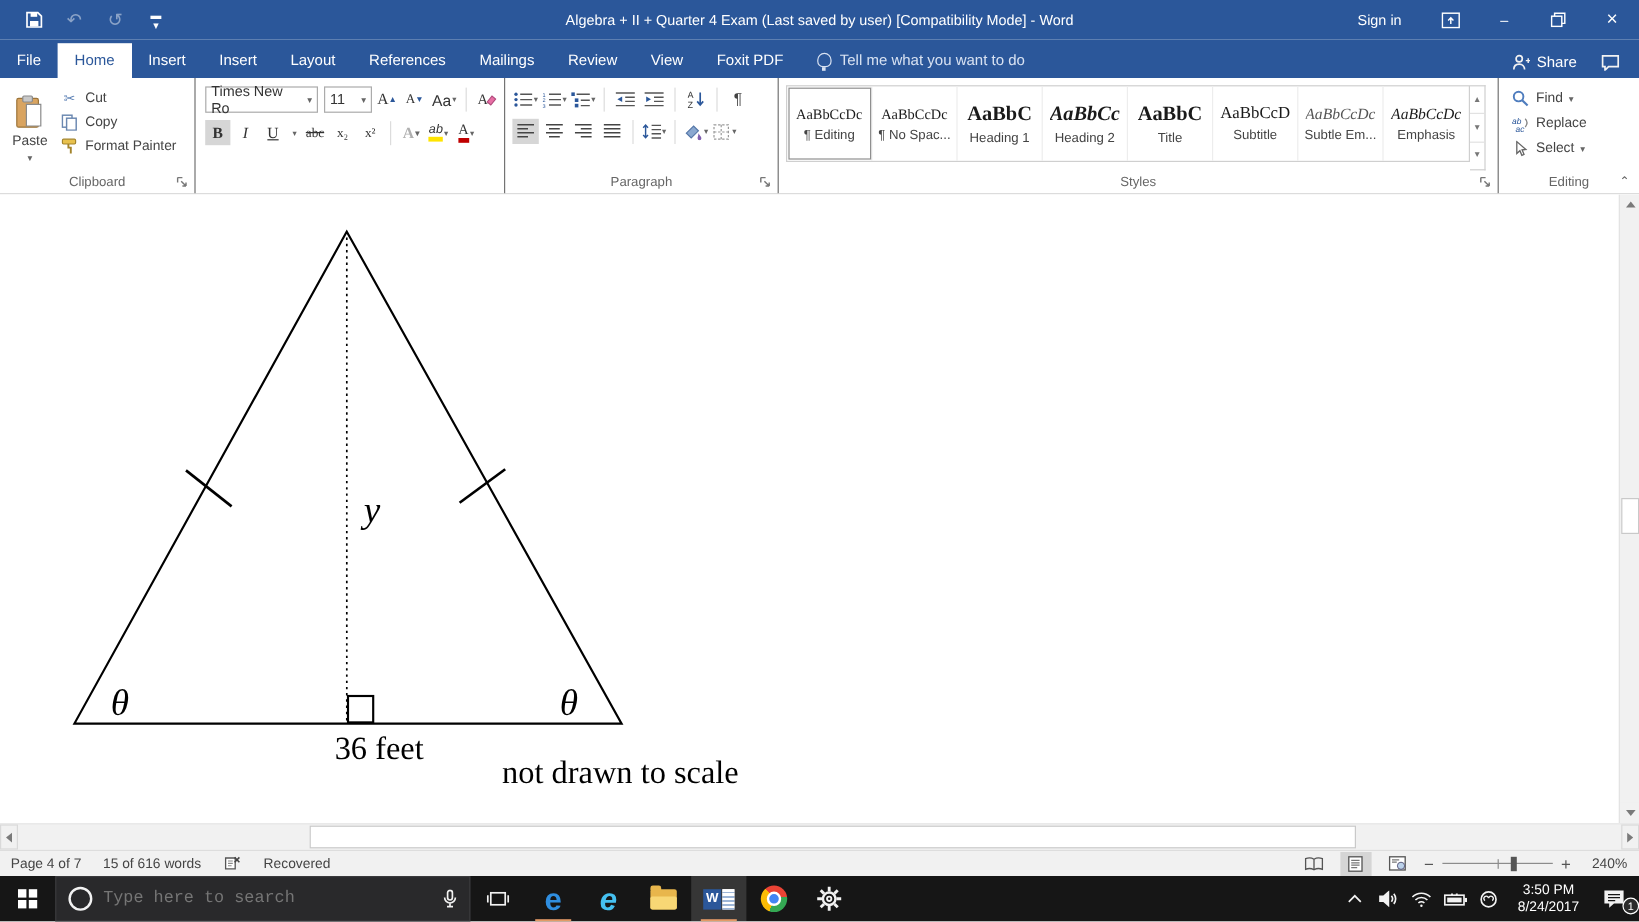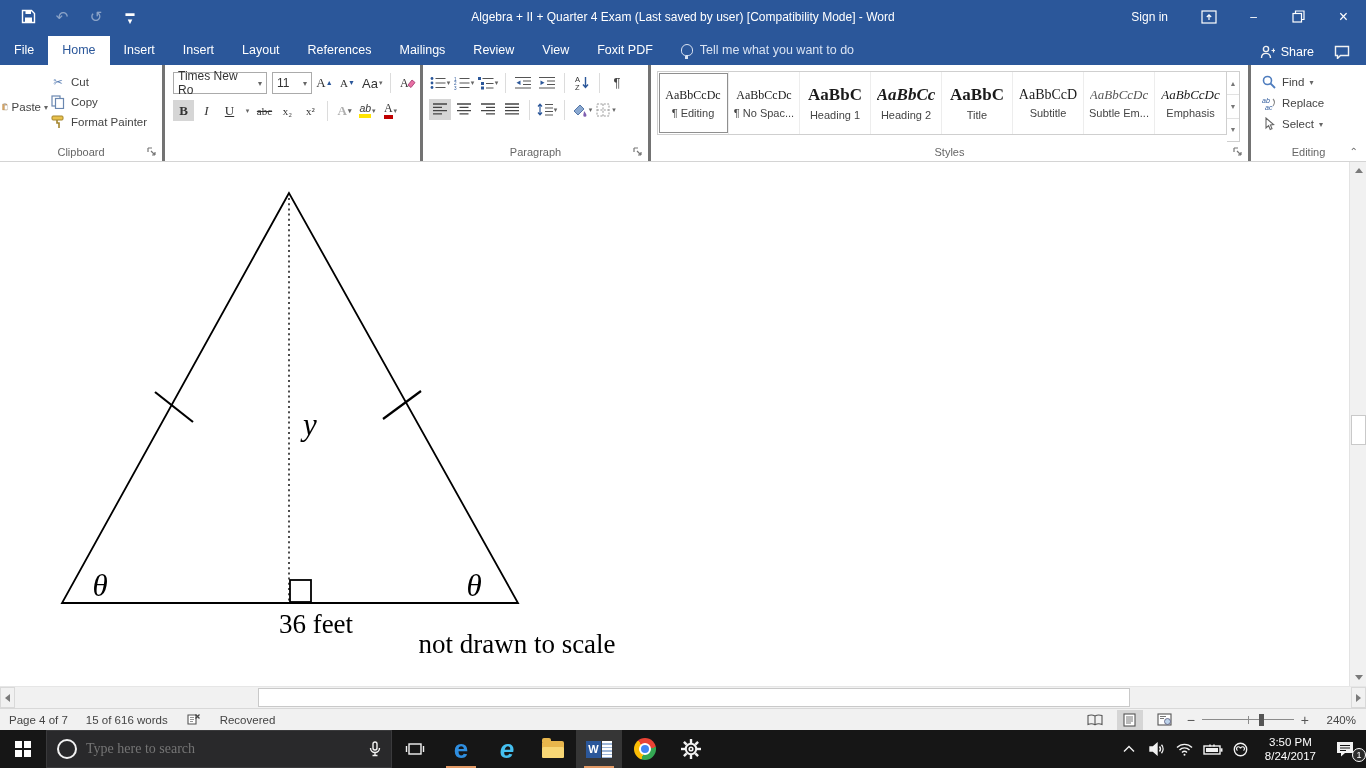--- a/index.html
+++ b/index.html
@@ -30,29 +30,29 @@
     color:#d8e2f2; }
   .bulb { width:12px; height:12px; border:1.4px solid #d8e2f2; border-radius:50% 50% 40% 40%; position:relative; }
   .bulb:after { content:""; position:absolute; left:3px; bottom:-3.5px; width:3.6px; height:2.5px; background:#d8e2f2; }
   .tabrow-right { margin-left:auto; display:flex; align-items:center; gap:20px; padding:0 16px 6px 0; }
   .share-wrap { display:flex; align-items:center; gap:6px; }
 
   
   .ribbon { height:97px; background:#fff; border-bottom:1px solid #d4d4d4;
     display:flex; position:relative; color:#444; font-size:11.5px; }
   .rgroup { display:flex; flex-direction:column; padding:3px 2px 0 2px; position:relative; }
-  .rgroup + .rgroup { border-left:3px solid #737373; }
+  .rgroup + .rgroup { border-left:1px solid #737373; }
   .rgroup-body { flex:1; display:flex; }
   .rgroup-foot { height:19px; display:flex; align-items:center; justify-content:center;
     color:#666; font-size:11px; position:relative; }
   .launcher { position:absolute; right:3px; bottom:4px; width:10px; height:10px; }
   .launcher svg { display:block; }
 
   
-  .paste-big { width:46px; display:flex; flex-direction:row; align-items:center;
+  .paste-big { width:46px; display:flex; flex-direction:column; align-items:center;
     justify-content:center; gap:3px; padding-top:4px; }
   .clip-col { display:flex; flex-direction:column; justify-content:flex-start; gap:4px; padding:6px 6px 0 2px; }
   .small-cmd { display:flex; align-items:center; gap:5px; white-space:nowrap; }
   .ico16 { width:16px; height:16px; display:inline-flex; align-items:center; justify-content:center; }
 
   
   .font-grid { display:flex; flex-direction:column; gap:6px; padding:4px 4px 0 6px; }
   .font-row { display:flex; align-items:center; gap:2px; }
   .combo { border:1px solid #ababab; background:#fff; height:22px; display:flex;
     align-items:center; padding:0 4px; font-size:12px; color:#333; gap:4px; }
@@ -146,21 +146,21 @@
   .taskbar { height:38px; background:#161616; display:flex; align-items:stretch; color:#fff; }
   .tb-cell { width:46px; display:flex; align-items:center; justify-content:center; position:relative; }
   .tb-cell.running:after { content:""; position:absolute; bottom:0; left:8px; right:8px; height:2.5px; background:#e39a66; }
   .tb-cell.active { background:rgba(255,255,255,.14); }
   .startgrid { display:grid; grid-template-columns:7px 7px; grid-template-rows:7px 7px; gap:1.5px; }
   .startgrid span { background:#fff; }
   .searchbox { width:346px; background:#29292b; border:1px solid #3a3a3c; display:flex;
     align-items:center; gap:9px; padding:0 10px; margin:0; }
   .cortana-ring { width:20px; height:20px; border:2.5px solid #f2f2f2; border-radius:50%; flex:none; }
   .searchbox input { background:transparent; border:none; outline:none; color:#14b8a6;
-    font-size:14px; flex:1; font-family:Liberation Serif, serif; }
+    font-size:14px; flex:1; font-family:Liberation Mono, monospace; }
   .tb-tray { margin-left:auto; display:flex; align-items:center; gap:4px; padding-right:4px; }
   .trayic { width:24px; height:38px; display:flex; align-items:center; justify-content:center; }
   .clock { text-align:center; font-size:11.5px; line-height:14px; padding:0 8px; white-space:nowrap; }
   .edge-e { color:#2f8ee0; font-size:26px; font-weight:bold; line-height:26px; }
   .ie-e { color:#45c0f0; font-size:26px; font-weight:bold; line-height:26px; font-style:italic; }
   .folder-ic { width:22px; height:17px; position:relative; }
   .folder-back { position:absolute; inset:0; background:#e8b64c; border-radius:2px; }
   .folder-back:before { content:""; position:absolute; top:-3px; left:0; width:9px; height:4px; background:#e8b64c; border-radius:2px 2px 0 0; }
   .folder-front { position:absolute; left:0; right:0; bottom:0; height:11px; background:#f8d775; border-radius:1.5px; }
   .word-ic { display:flex; align-items:center; }

